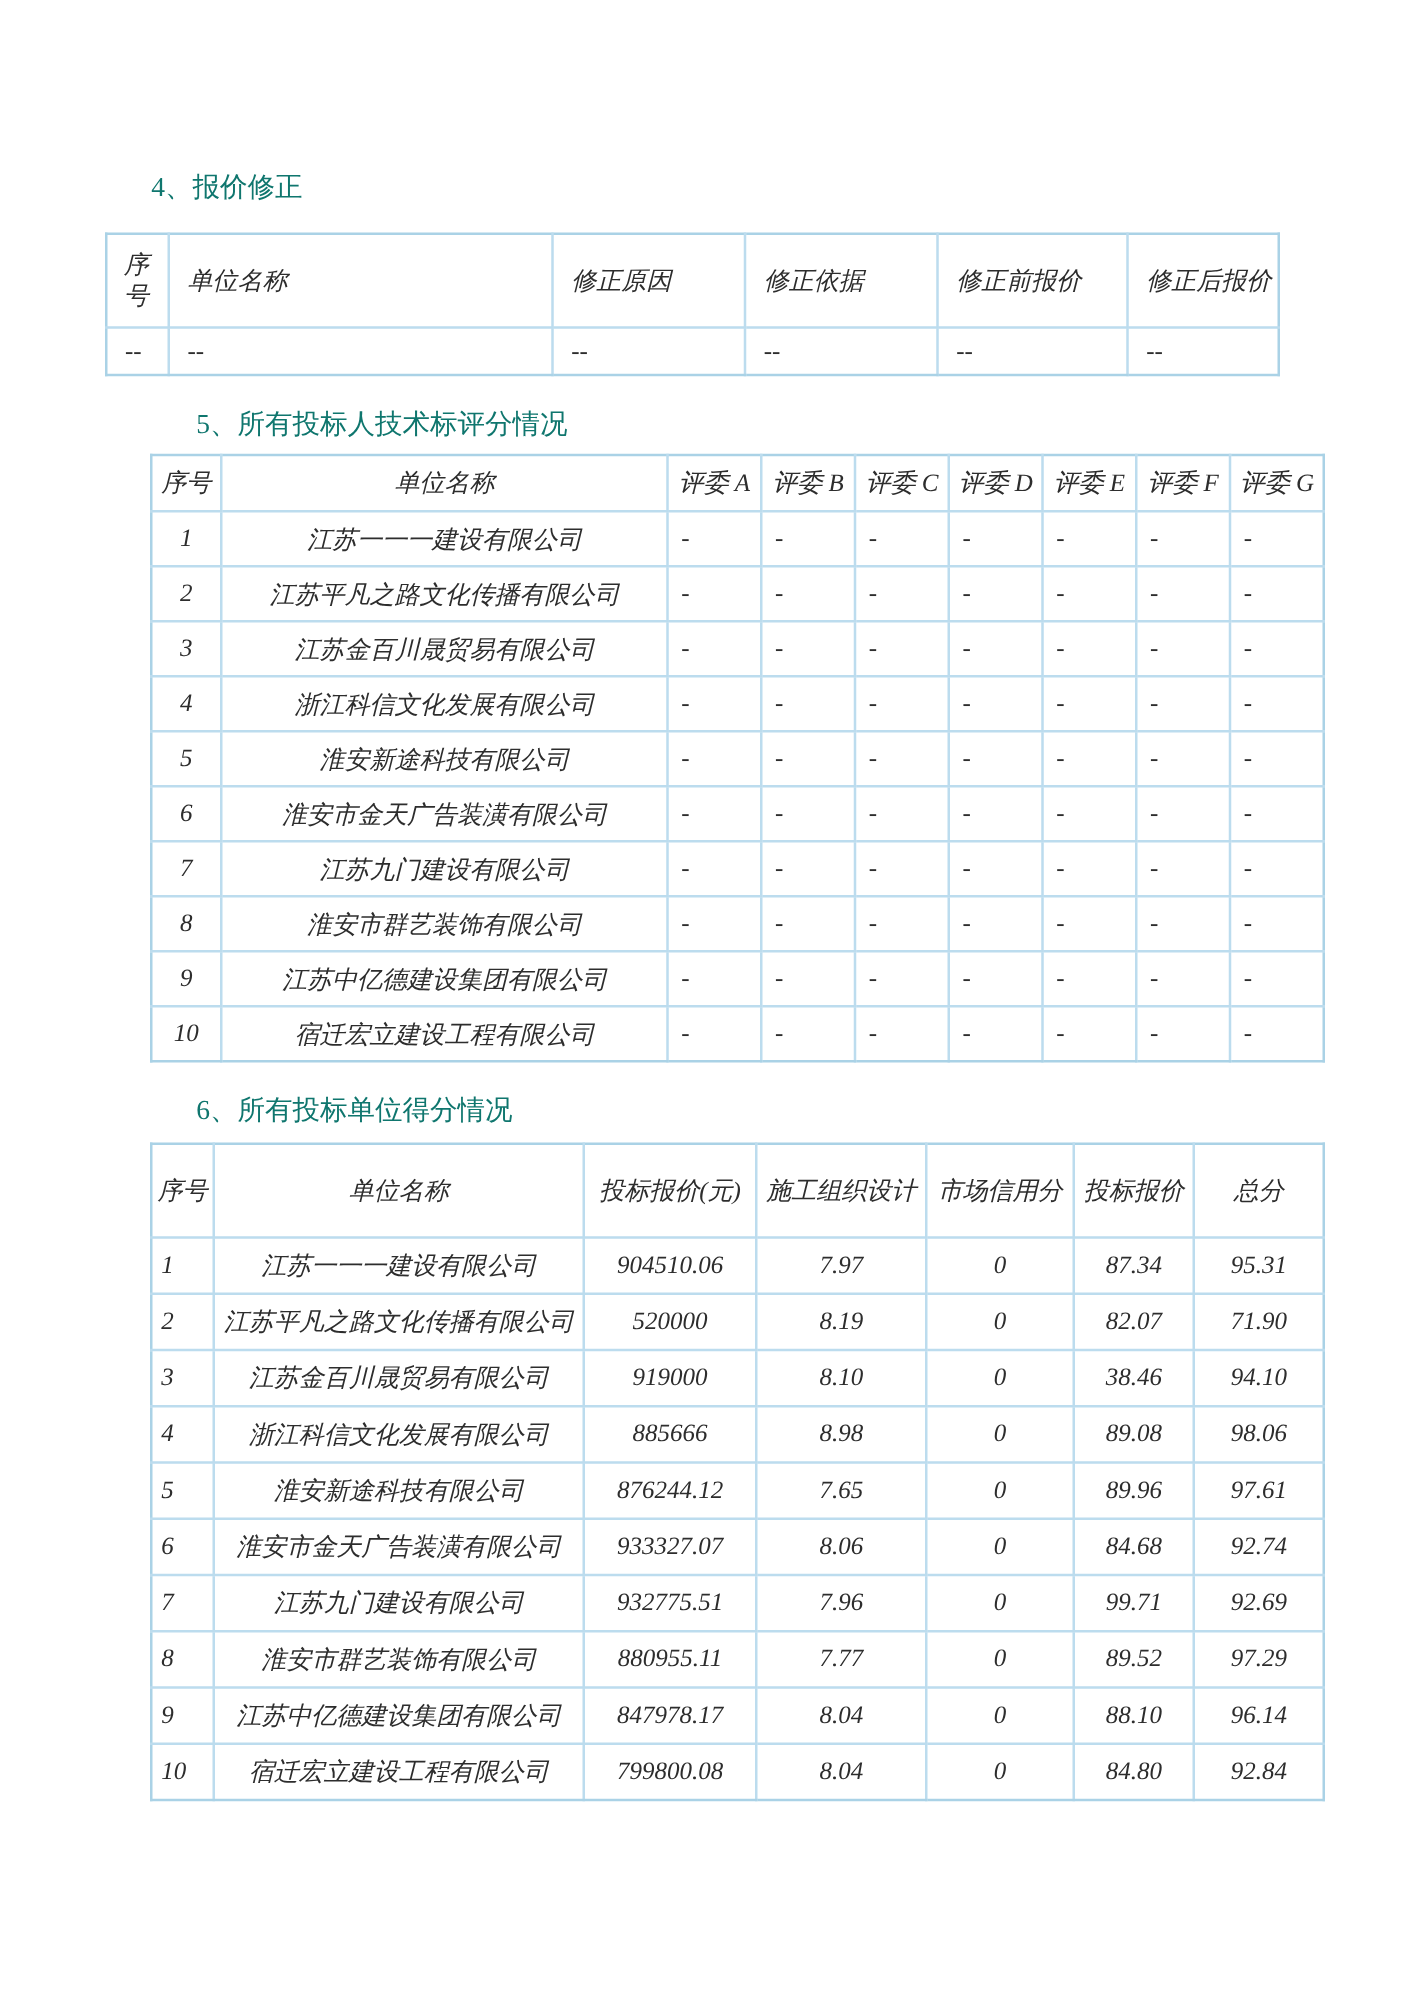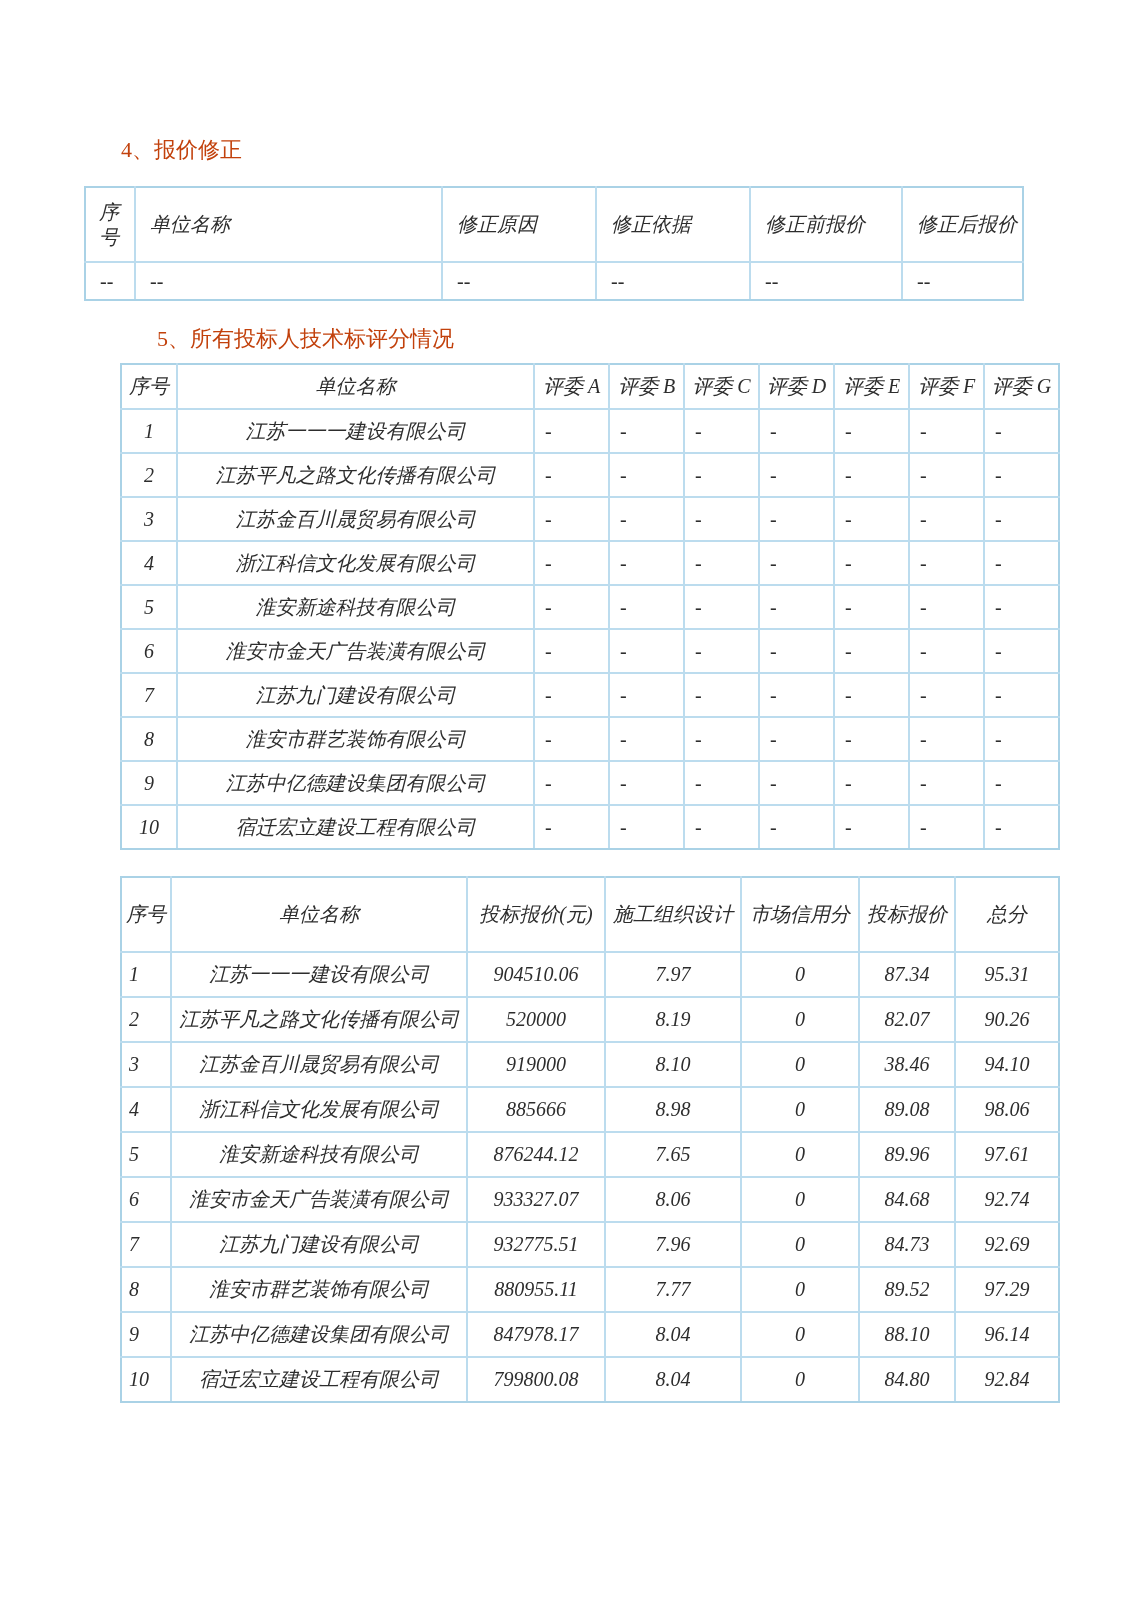--- a/index.html
+++ b/index.html
@@ -17,21 +17,21 @@
     color: var(--text);
     font-family: "Liberation Serif", "DejaVu Serif", serif;
   }
   .page { padding: 138px 0 0 84px; width: 938px; }
 
   .sec-title {
     font-size: 22px;
     font-weight: normal;
     margin: 0 0 0 37px;
     line-height: 24px;
-    color: #c2410c;
+    color: #0f766e;
     white-space: nowrap;
   }
   #sec-technical, #sec-scores { margin-top: 26px; padding-left: 36px; }
 
   .doc-table {
     border-collapse: collapse;
     table-layout: fixed;
     width: 938px;
     empty-cells: show;
     font-style: italic;
@@ -247,20 +247,21 @@
             <td class="a-dash dim">-</td>
             <td class="a-dash dim">-</td>
             <td class="a-dash dim">-</td>
             <td class="a-dash dim">-</td>
           </tr>
         </tbody>
       </table>
   </section>
 
   <section class="doc-section" id="sec-scores">
+    <h2 class="sec-title">6、所有投标单位得分情况</h2>
     <table class="doc-table" id="t6">
         <colgroup>
           <col style="width: 50px;">
           <col style="width: 296px;">
           <col style="width: 138px;">
           <col style="width: 136px;">
           <col style="width: 118px;">
           <col style="width: 96px;">
           <col style="width: 104px;">
         </colgroup>
@@ -285,21 +286,21 @@
             <td class="a-center">87.34</td>
             <td class="a-center">95.31</td>
           </tr>
           <tr>
             <td class="c-blue a-seq">2</td>
             <td class="a-center">江苏平凡之路文化传播有限公司</td>
             <td class="a-center">520000</td>
             <td class="a-center">8.19</td>
             <td class="a-center">0</td>
             <td class="a-center">82.07</td>
-            <td class="a-center">90.26</td>
+            <td class="a-center">71.90</td>
           </tr>
           <tr>
             <td class="c-blue a-seq">3</td>
             <td class="a-center">江苏金百川晟贸易有限公司</td>
             <td class="a-center">919000</td>
             <td class="a-center">8.10</td>
             <td class="a-center">0</td>
             <td class="a-center">38.46</td>
             <td class="a-center">94.10</td>
           </tr>
@@ -329,21 +330,21 @@
             <td class="a-center">0</td>
             <td class="a-center">84.68</td>
             <td class="a-center">92.74</td>
           </tr>
           <tr>
             <td class="c-blue a-seq">7</td>
             <td class="a-center">江苏九门建设有限公司</td>
             <td class="a-center">932775.51</td>
             <td class="a-center">7.96</td>
             <td class="a-center">0</td>
-            <td class="a-center">84.73</td>
+            <td class="a-center">99.71</td>
             <td class="a-center">92.69</td>
           </tr>
           <tr>
             <td class="c-blue a-seq">8</td>
             <td class="a-center">淮安市群艺装饰有限公司</td>
             <td class="a-center">880955.11</td>
             <td class="a-center">7.77</td>
             <td class="a-center">0</td>
             <td class="a-center">89.52</td>
             <td class="a-center">97.29</td>

